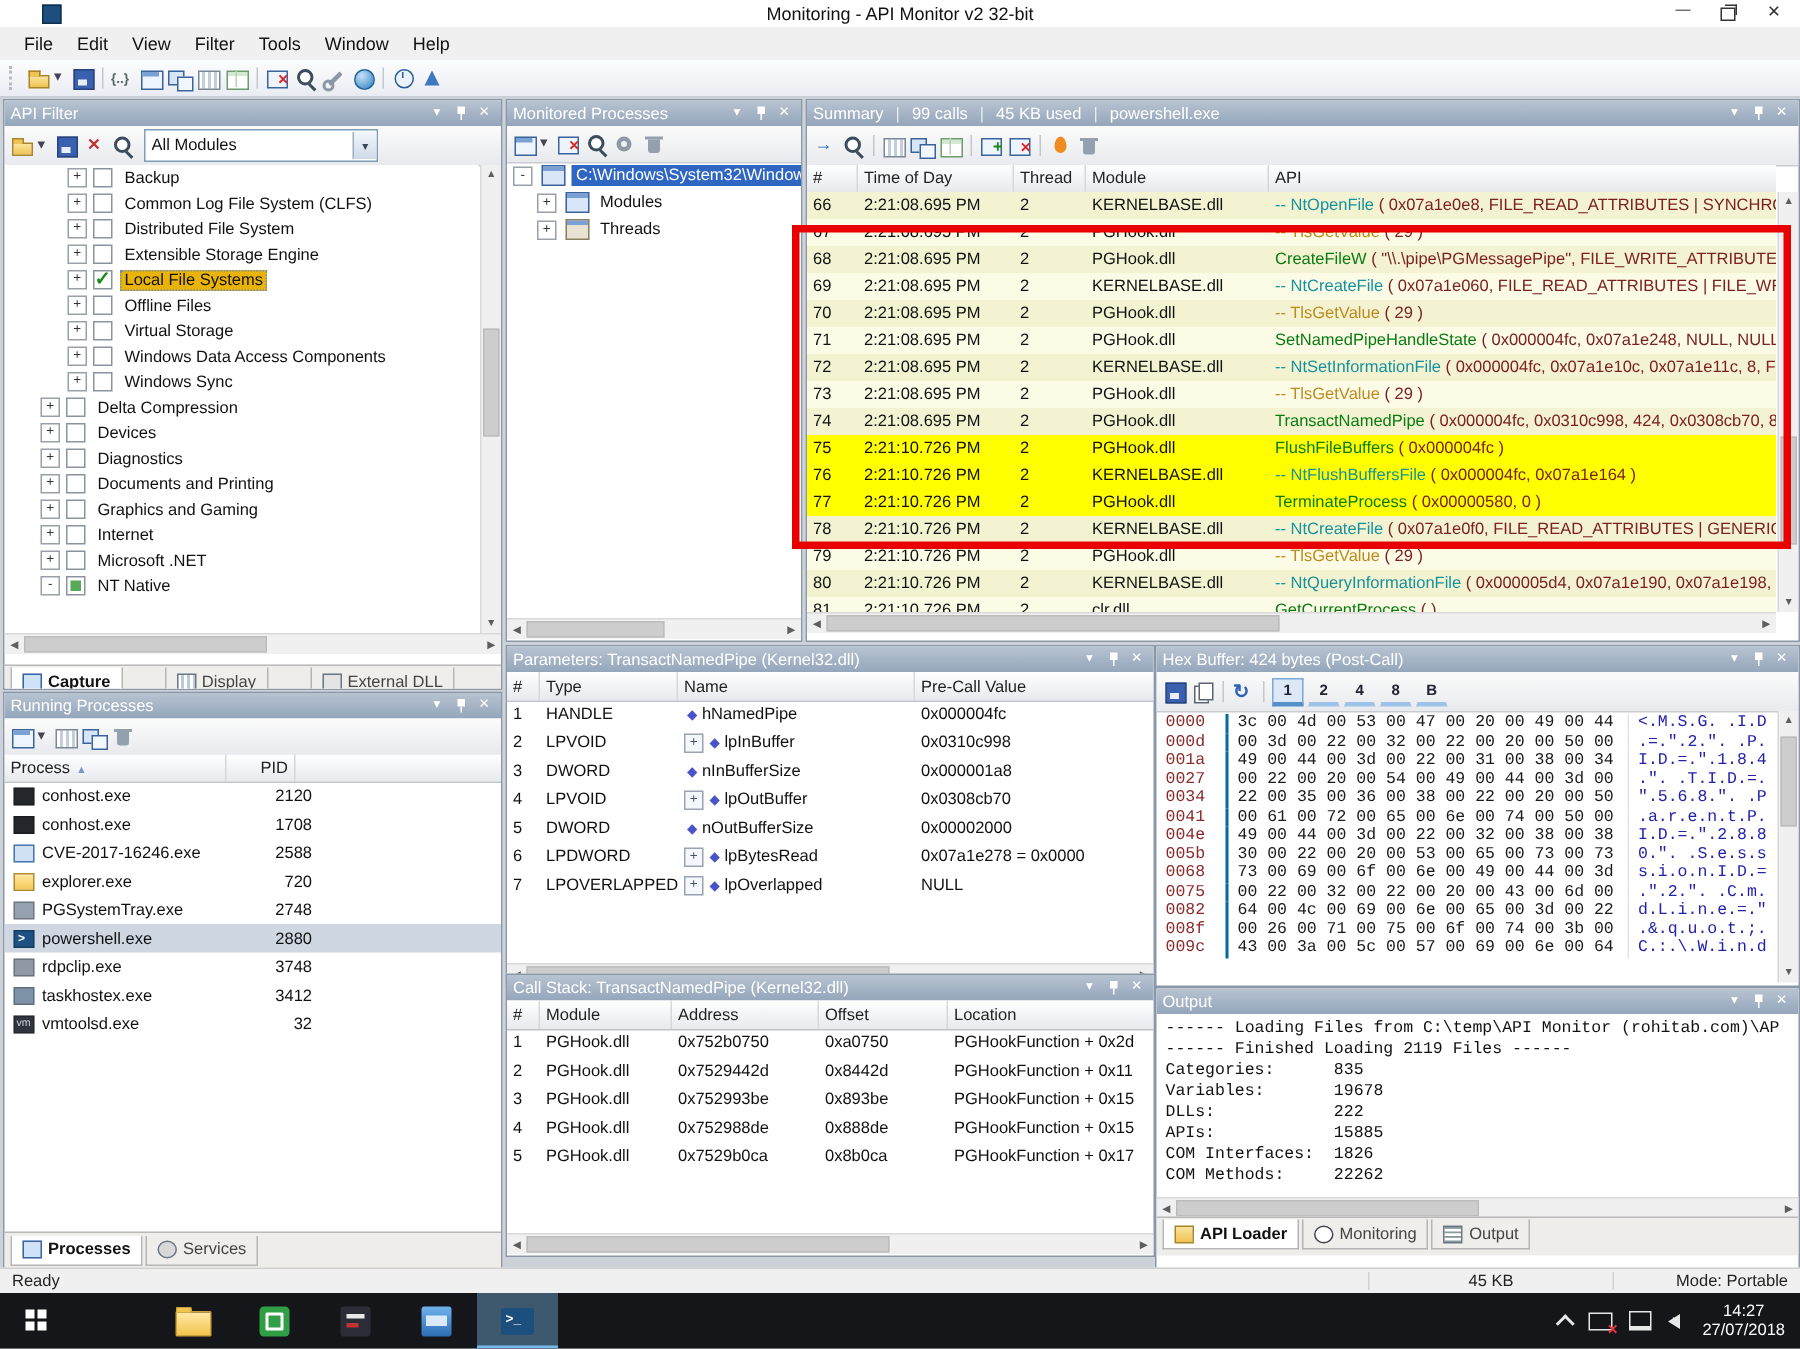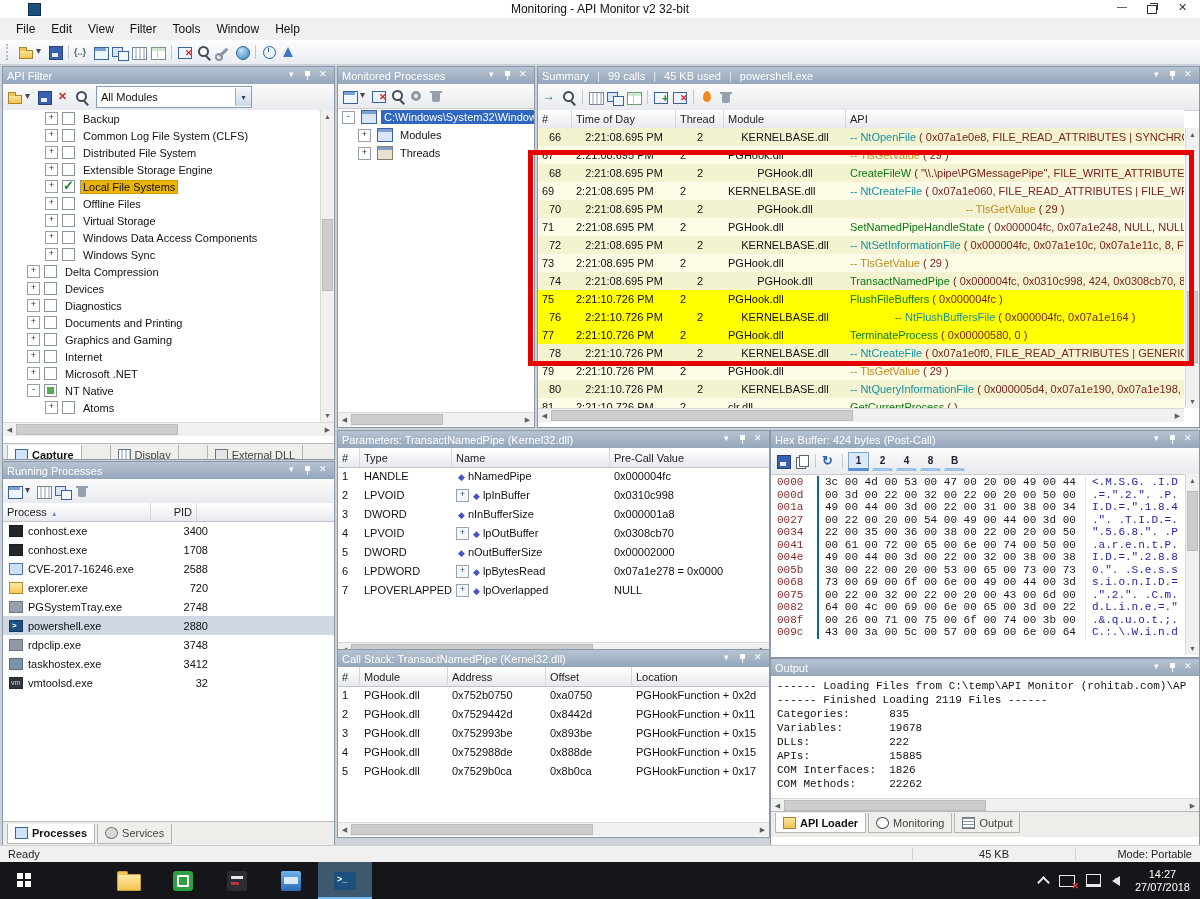--- a/index.html
+++ b/index.html
@@ -154,21 +154,21 @@
   .mt-lbl.sel{background:#2f66c2;color:#fff;}
   #mon-hscroll{left:0;top:345px;right:0;}
   
   #p-summary{left:537px;top:66px;width:661px;height:360px;}
   .phsep{margin:0 8px;opacity:.75;}
   #sum-toolbar{top:17px;height:26px;}
   #sum-cols{top:43px;height:18px;width:646px;}
   .sc0{width:34px;} .sc1{width:104px;} .sc2{width:48px;} .sc3{width:122px;} .sc4{flex:1;min-width:0;border-right:none;}
   #sum-rows{position:absolute;left:0;top:61px;width:646px;height:280px;overflow:hidden;}
   .srow{display:flex;height:18px;line-height:18px;background:#fbfbe6;white-space:nowrap;overflow:hidden;}
-  .srow.alt{background:#f3f3d2;text-align:center;}
+  .srow.alt{background:#f3f3d2;}
   .srow.hl{background:#ffff00;}
   .an.k-api{color:#0a7a12;} .an.k-nt{color:#16919e;} .an.k-tls{color:#bd8a1f;}
   .aargs{color:#7d2020;}
   #sum-vscroll{right:0;top:61px;height:280px;}
   #sum-hscroll{left:0;top:341px;width:646px;}
   
   #p-params{left:337px;top:430px;width:431px;height:226px;}
   #par-cols{top:17px;height:19px;}
   .pc0{width:22px;} .pc1{width:92px;} .pc2{width:158px;} .pc3{flex:1;min-width:0;border-right:none;}
   #par-rows{position:absolute;left:0;top:36px;right:0;}
@@ -386,25 +386,20 @@
         <div class="ftr" style="padding-left: 24px;">
           <span class="exp exp-plus"></span>
           <span class="cb unchecked"></span>
           <span class="flbl">Microsoft .NET</span>
         </div>
         <div class="ftr" style="padding-left: 24px;">
           <span class="exp exp-minus"></span>
           <span class="cb partial"></span>
           <span class="flbl">NT Native</span>
         </div>
-        <div class="ftr" style="padding-left: 42px;">
-          <span class="exp exp-plus"></span>
-          <span class="cb unchecked"></span>
-          <span class="flbl">Atoms</span>
-        </div>
       </div>
     <div class="vscroll" id="filter-vscroll">
       <span class="sa sa-u"></span>
       <span class="track">
           <span class="thumb-v" style="top:96px;height:70px;"></span>
         </span>
       <span class="sa sa-d"></span>
     </div>
     <div class="hscroll" id="filter-hscroll">
       <span class="sa sa-l"></span>
@@ -453,21 +448,21 @@
       </span>
       <span class="ch rc1">
           <span>PID</span>
         </span>
       <span class="ch rcf"></span>
     </div>
     <div id="run-rows">
         <div class="prow">
           <span class="pic pic-console"></span>
           <span class="pname">conhost.exe</span>
-          <span class="ppid">3400</span>
+          <span class="ppid">2120</span>
         </div>
         <div class="prow">
           <span class="pic pic-console"></span>
           <span class="pname">conhost.exe</span>
           <span class="ppid">1708</span>
         </div>
         <div class="prow">
           <span class="pic pic-app"></span>
           <span class="pname">CVE-2017-16246.exe</span>
           <span class="ppid">2588</span>

